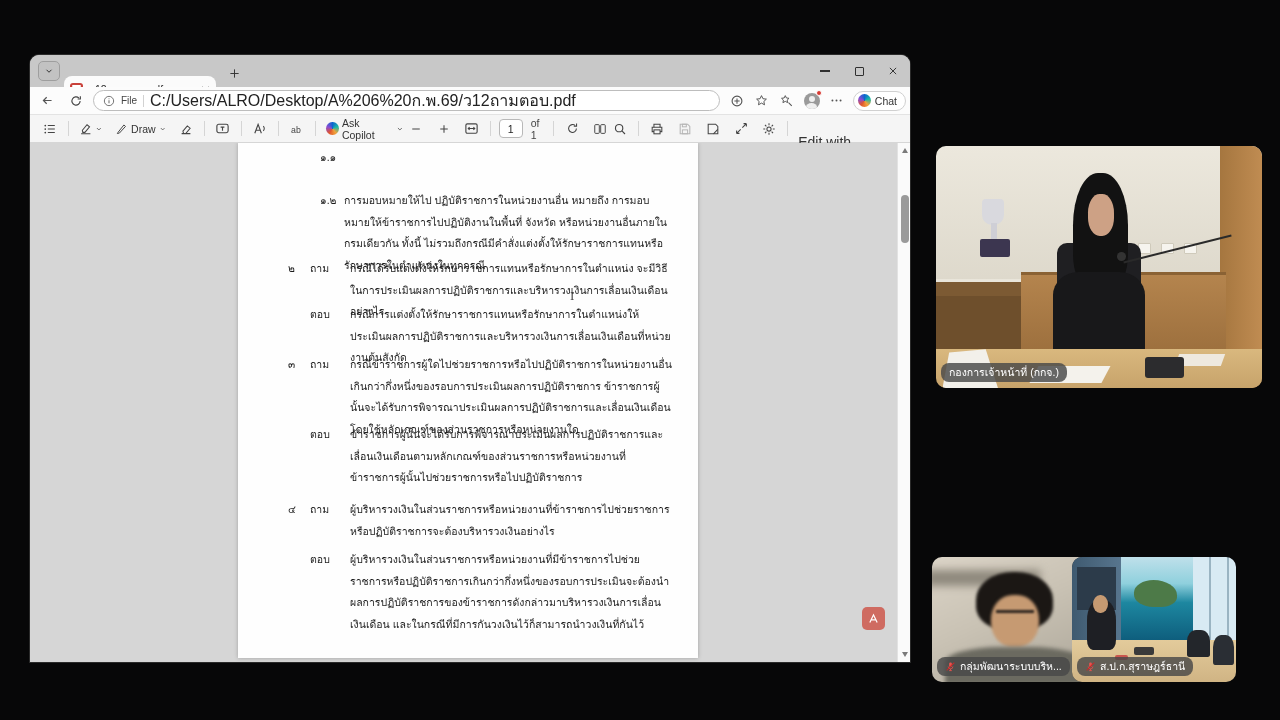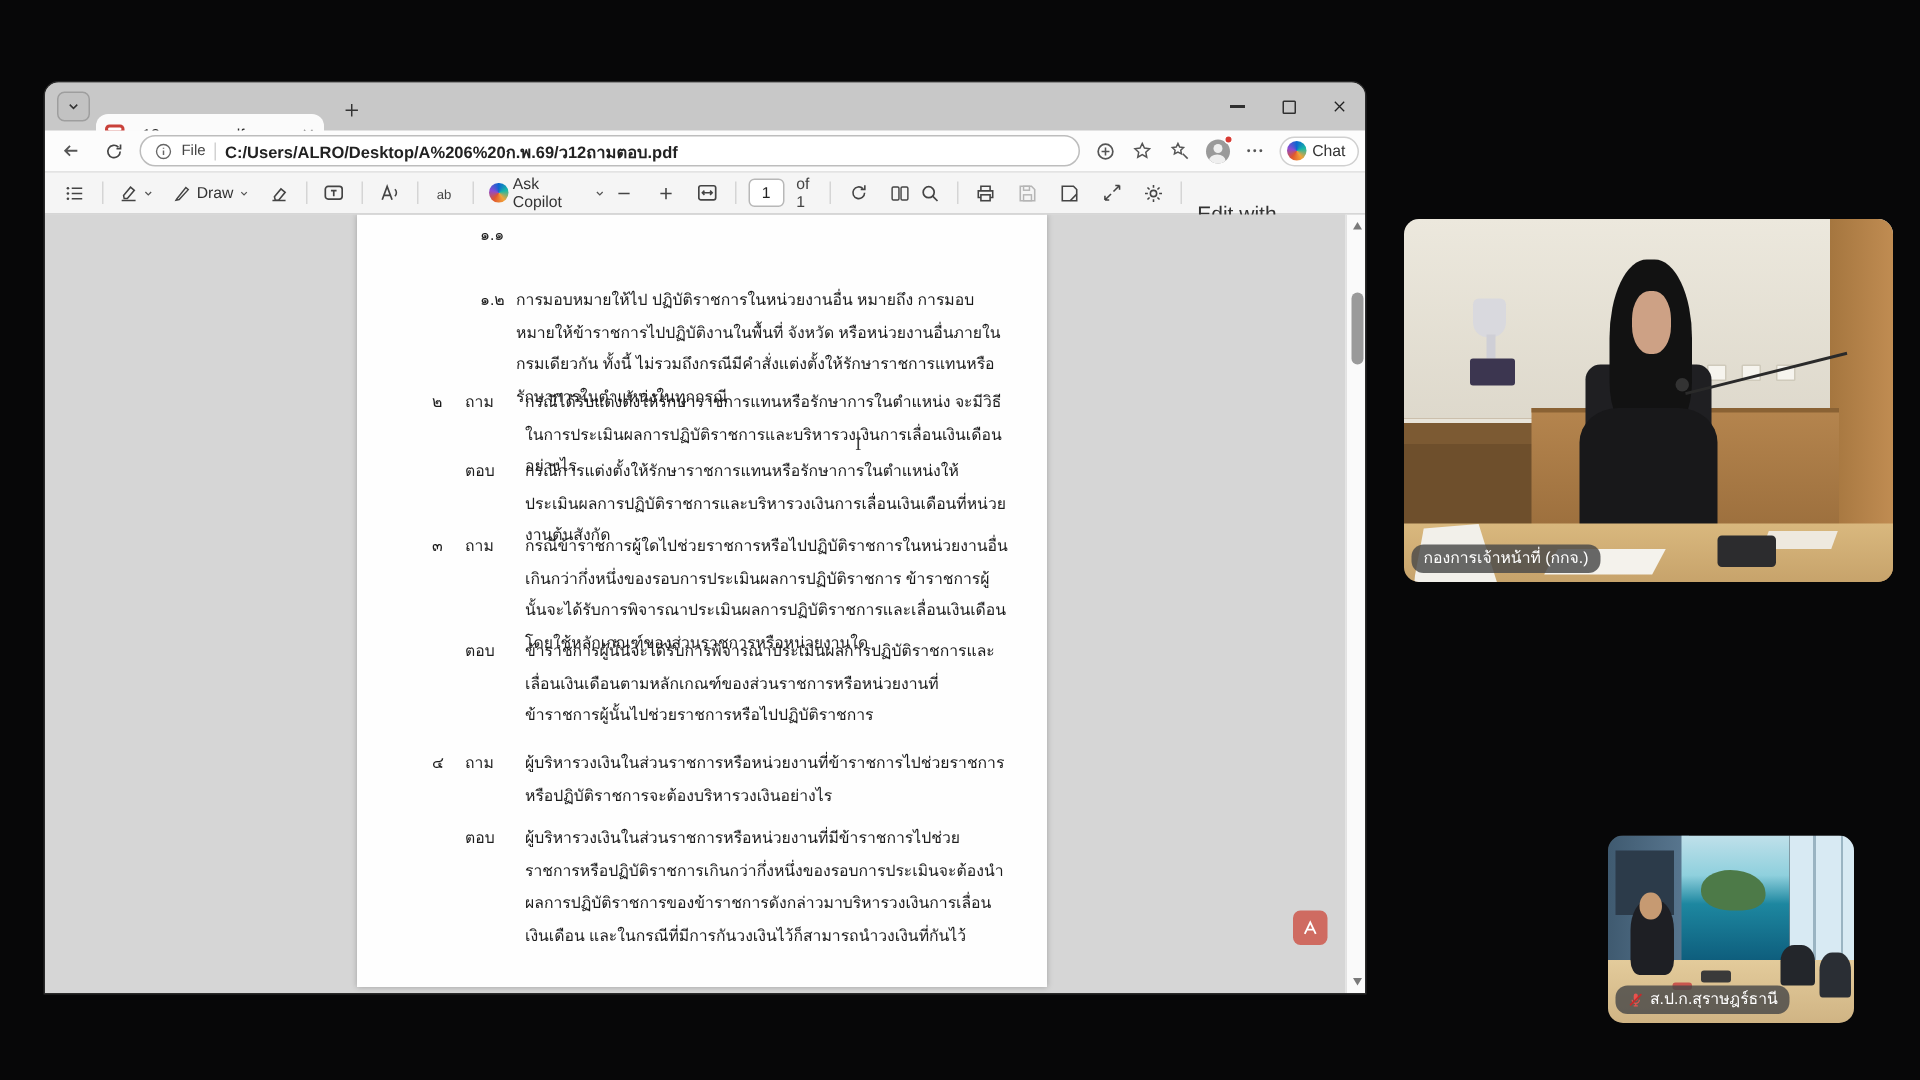--- a/index.html
+++ b/index.html
@@ -30,21 +30,21 @@
   .maxbox { width:9px; height:9px; border:1.3px solid #303030; border-radius:1px; }
 
   
   .addrbar { position:relative; height:28px; background:#fcfcfc; display:flex; align-items:center;
              border-bottom:1px solid #e3e3e3; }
   .navbtn { width:24px; height:22px; display:flex; align-items:center; justify-content:center; margin-left:6px; }
   .urlpill { height:21px; width:668px; margin-left:6px; background:#ffffff; border:1px solid #bdbdbd;
              border-radius:11px; display:flex; align-items:center; padding:0 9px; gap:6px; }
   .proto { font-size:10px; color:#444; }
   .pillsep { width:1px; height:12px; background:#d2d2d2; }
-  .urltext { font-size:11px; color:#222; white-space:nowrap; overflow:hidden;font-weight:bold; }
+  .urltext { font-size:16px; color:#222; white-space:nowrap; overflow:hidden; }
   .addr-actions { display:flex; align-items:center; gap:7px; margin-left:8px; }
   .abtn { width:18px; height:18px; display:flex; align-items:center; justify-content:center; position:relative; }
   .avatar { width:16px; height:16px; border-radius:50%; background:#9a9a9a; position:relative; overflow:hidden; }
   .avatar .hd { position:absolute; left:5px; top:3px; width:6px; height:6px; border-radius:50%; background:#efefef; }
   .avatar .bd { position:absolute; left:2.5px; top:10px; width:11px; height:8px; border-radius:50%; background:#efefef; }
   .reddot { position:absolute; right:-1px; top:-2px; width:6px; height:6px; border-radius:50%; background:#d83a33; border:1px solid #fff; }
   .chatpill { height:20px; border:1px solid #d0d0d0; border-radius:10px; background:#fff; display:flex;
               align-items:center; gap:4px; padding:0 8px 0 4px; margin-right:4px; }
   .copilot-logo { width:13px; height:13px; border-radius:50%;
                   background:conic-gradient(#0b66d0,#19b8a6,#f2a33a,#e0562e,#8a4bd3,#0b66d0); }
@@ -474,20 +474,36 @@
     <div class="abs m-paper1"></div>
     <div class="abs m-paper2"></div>
     <div class="abs m-micarm"></div>
     <div class="abs m-michead"></div>
     <div class="abs m-micbase"></div>
     <div class="vlabel">
       <span>กองการเจ้าหน้าที่ (กกจ.)</span>
     </div>
   </div>
 
+  <div class="vtile vsl">
+    <div class="abs sl-bg"></div>
+    <div class="abs sl-shelf"></div>
+    <div class="abs sl-hair"></div>
+    <div class="abs sl-face"></div>
+    <div class="abs sl-glasses"></div>
+    <div class="abs sl-body"></div>
+    <div class="vlabel">
+      <svg width="11" height="11" viewBox="0 0 16 16">
+          <rect x="6" y="2" width="4" height="7" rx="2" fill="#e8534e"></rect>
+          <path d="M4.5 8a3.5 3.5 0 0 0 7 0M8 11.5V14M6 14h4" fill="none" stroke="#e8534e" stroke-width="1.2"></path>
+          <path d="M2.5 13.5L13.5 2.5" stroke="#c62a2a" stroke-width="1.6"></path>
+        </svg>
+      <span>กลุ่มพัฒนาระบบบริห...</span>
+    </div>
+  </div>
 
   <div class="vtile vsr">
     <div class="abs sr-wallL"></div>
     <div class="abs sr-shelf"></div>
     <div class="abs sr-mural"></div>
     <div class="abs sr-island"></div>
     <div class="abs sr-win"></div>
     <div class="abs sr-table"></div>
     <div class="abs sr-chair1"></div>
     <div class="abs sr-chair2"></div>

